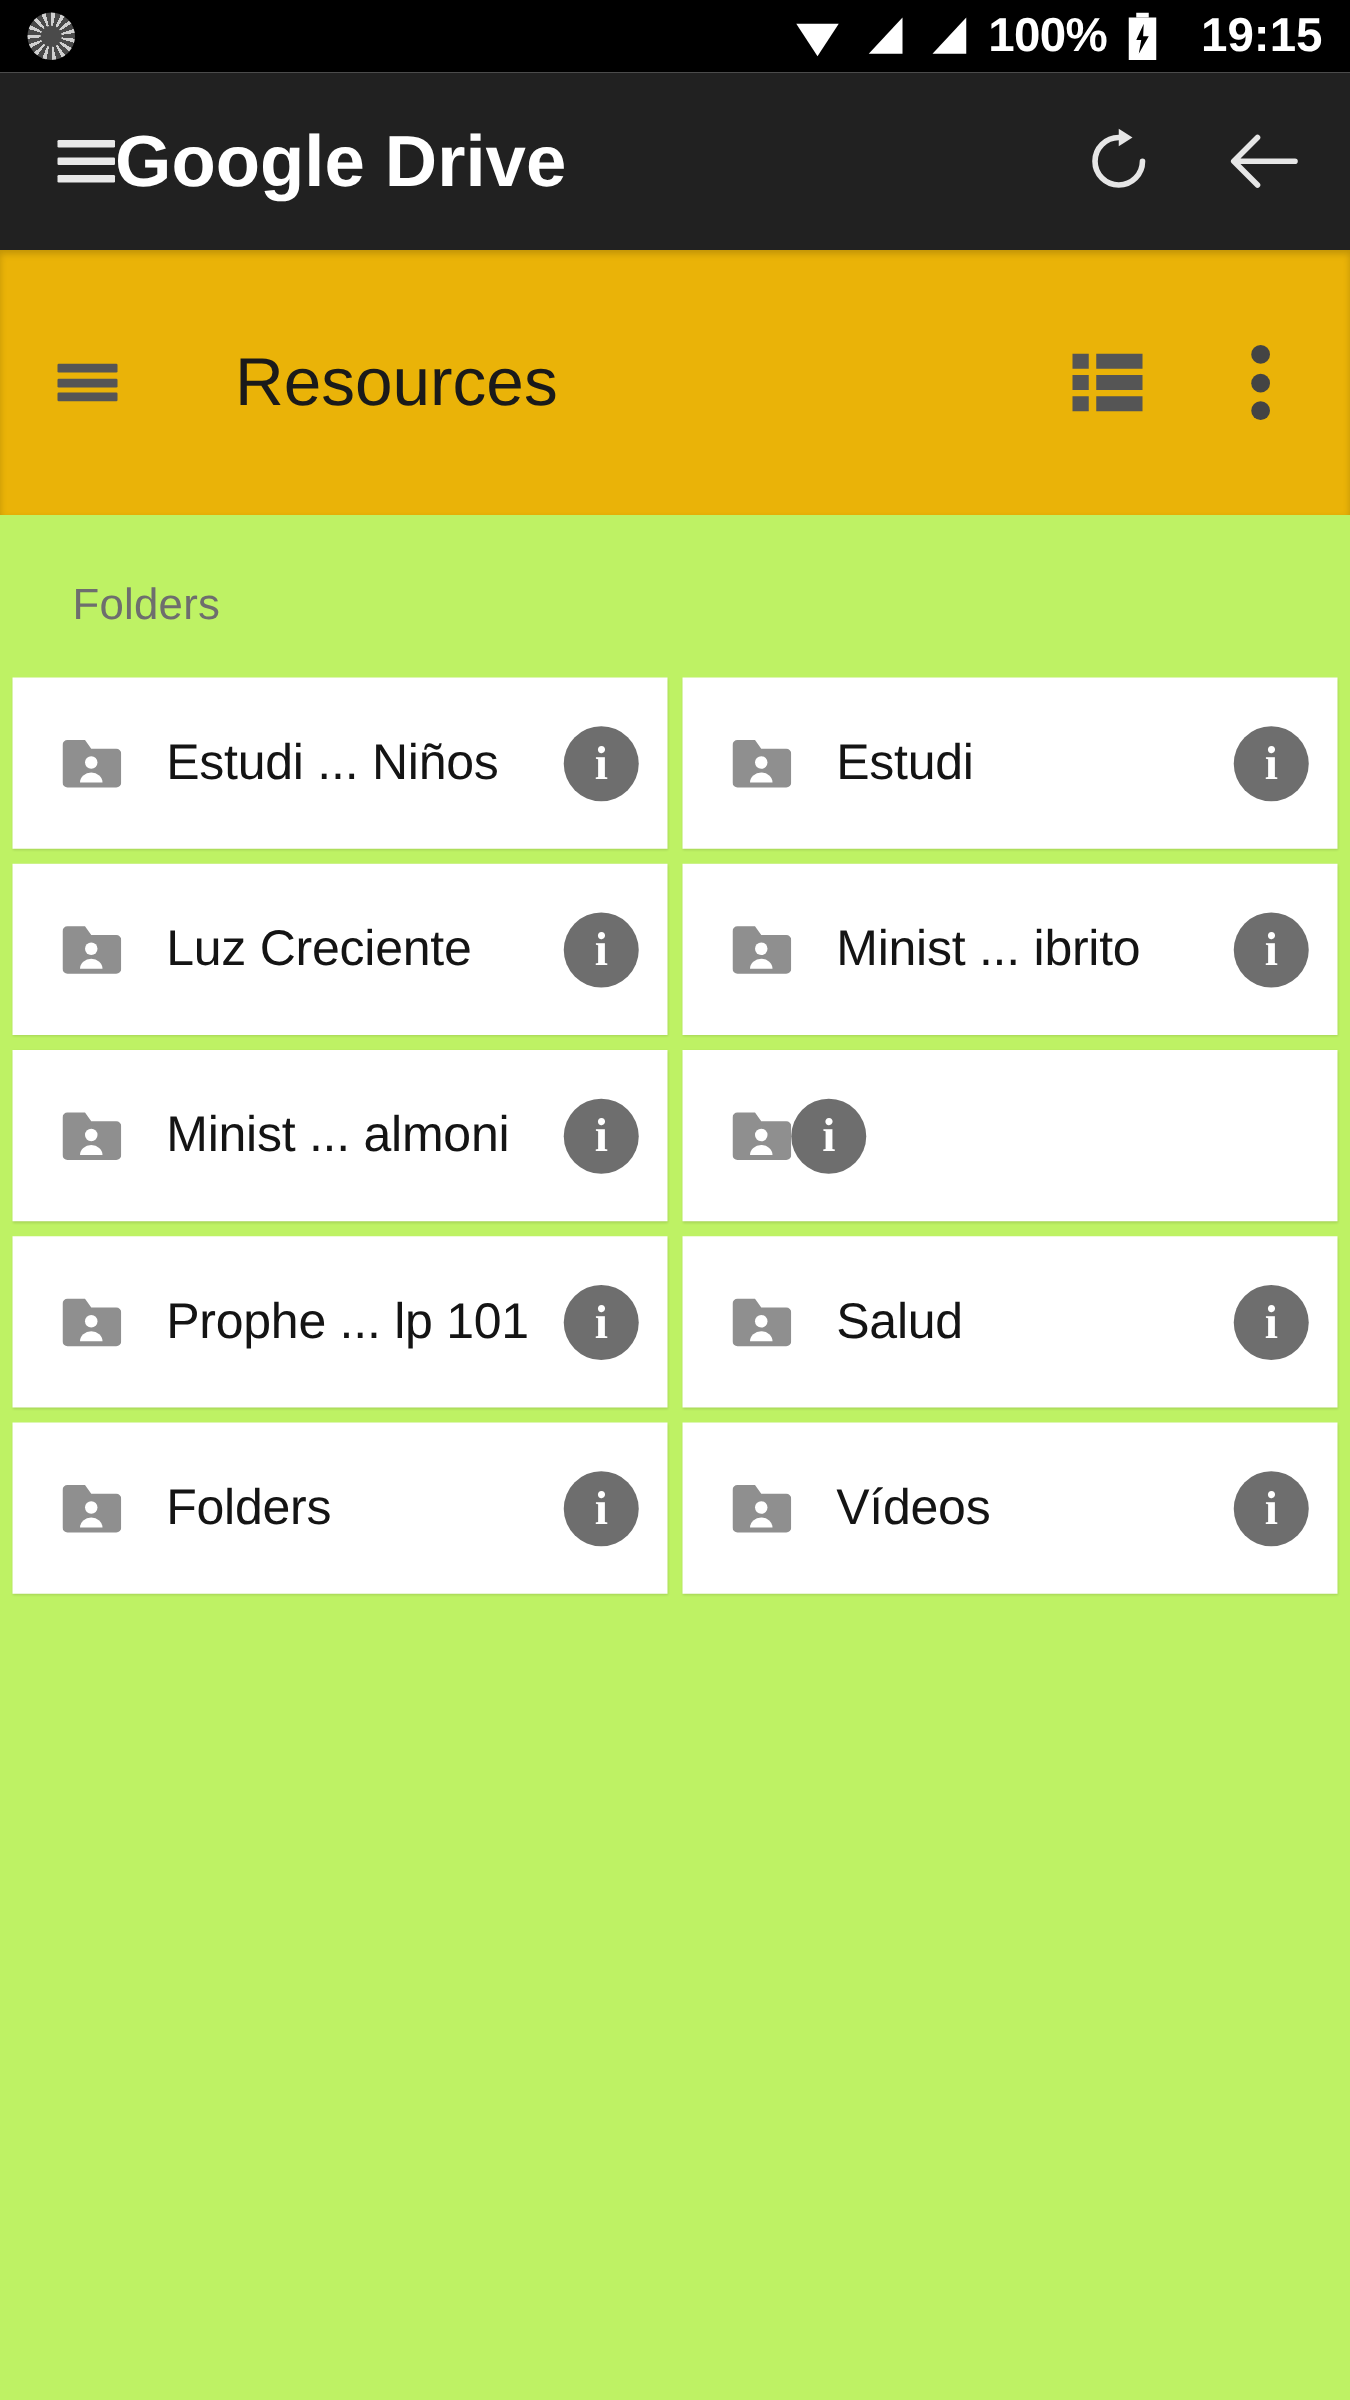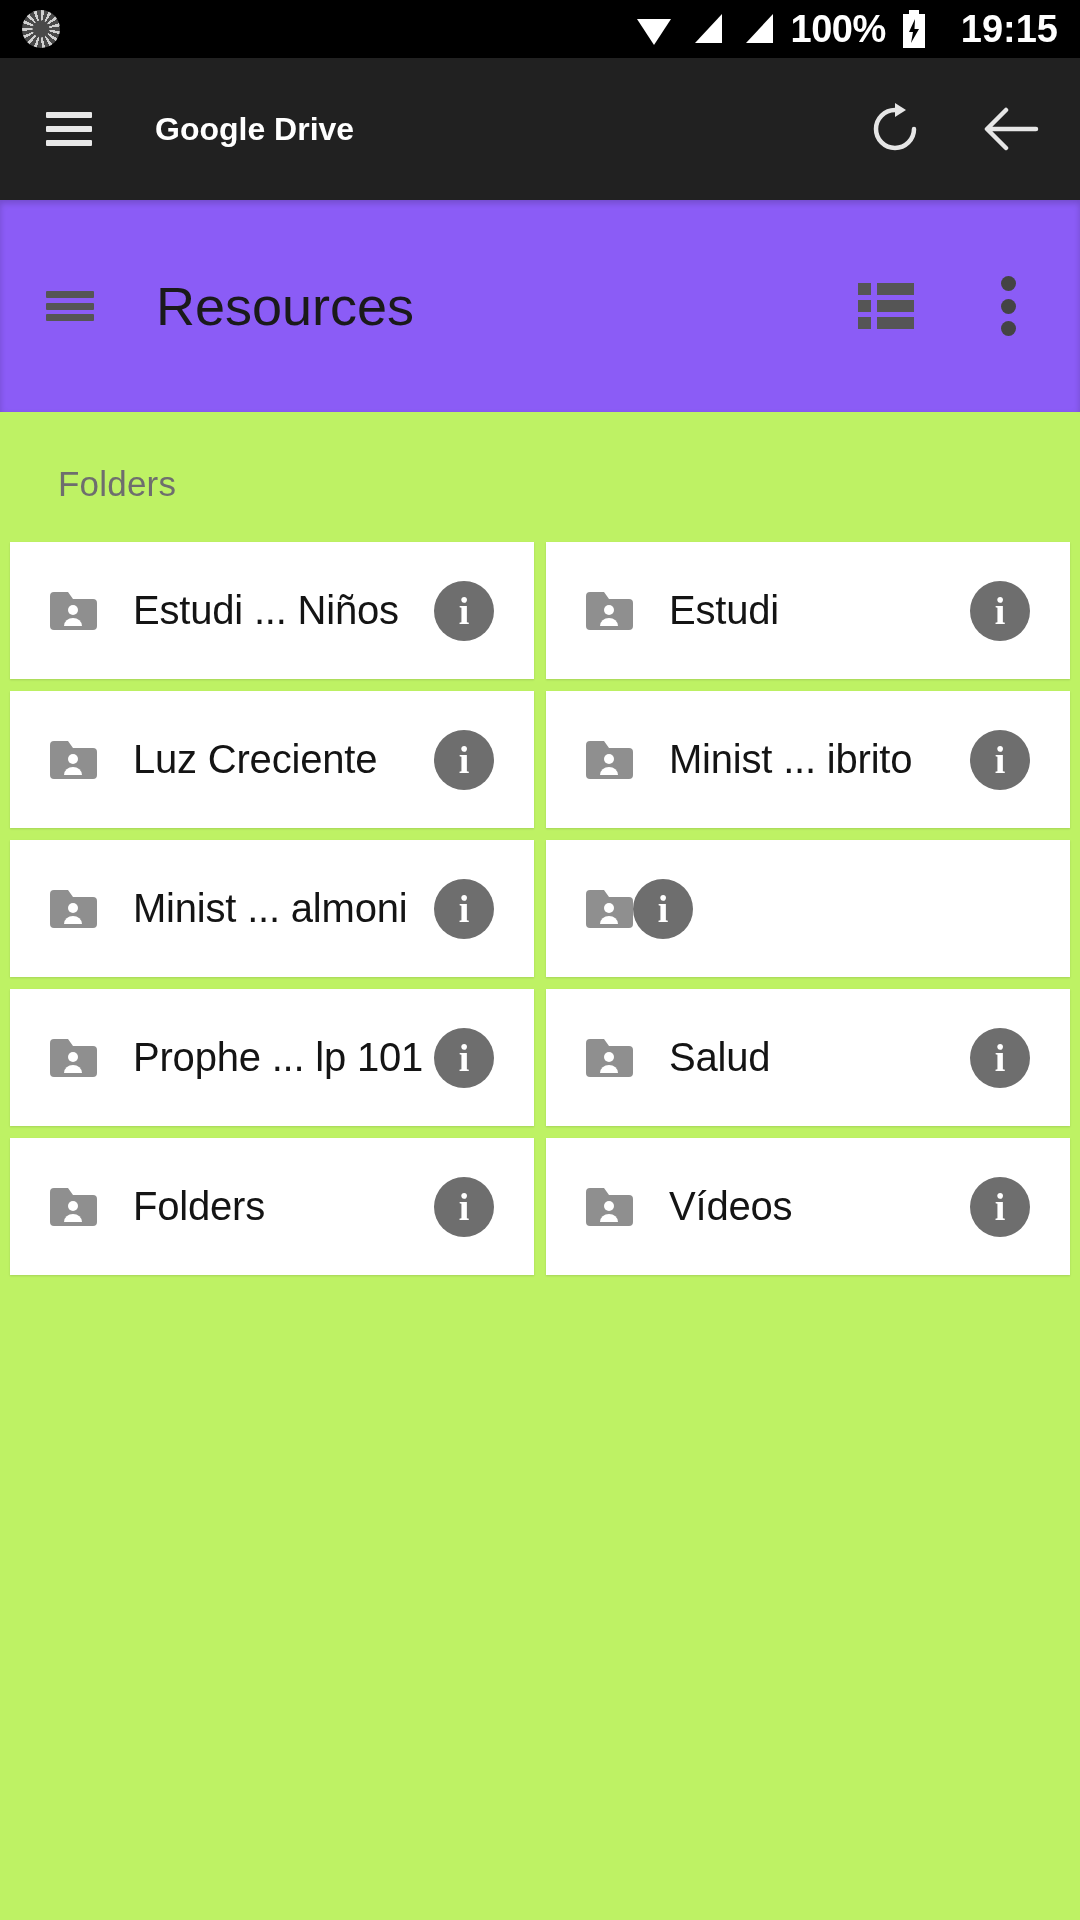--- a/index.html
+++ b/index.html
@@ -75,46 +75,46 @@
     width: 46px; height: 34px;
     display: flex; flex-direction: column; justify-content: space-between;
     cursor: pointer;
   }
   .hamburger-dark span {
     display: block; height: 6px; width: 100%;
     background: #e8e8e8; border-radius: 1px;
   }
   .app-title {
     color: #ffffff;
-    font-size: 32px;
+    font-size: 58px;
     font-weight: bold;
-    margin-left: 63px;
     letter-spacing: 0px;
     white-space: nowrap;
   }
   .app-bar-actions {
     margin-left: auto;
     display: flex;
     align-items: center;
     gap: 54px;
   }
   .icon-btn-dark {
     width: 62px; height: 62px;
     display: flex; align-items: center; justify-content: center;
     cursor: pointer;
   }
 
   
   .sub-toolbar {
     height: 212px;
-    background: #8b5cf6;
+    background: #eab308;
     display: flex;
     align-items: center;
     padding: 0 40px 0 46px;
     box-shadow: inset 0 3px 6px rgba(0,0,0,0.18);
+    gap: 32px;
   }
   .hamburger-gray {
     width: 48px; height: 30px;
     display: flex; flex-direction: column; justify-content: space-between;
     cursor: pointer;
   }
   .hamburger-gray span {
     display: block; height: 7px; width: 100%;
     background: #555555; border-radius: 1px;
   }
@@ -174,21 +174,21 @@
     grid-template-columns: 1fr 1fr;
     column-gap: 12px;
     row-gap: 12px;
     padding: 0 10px;
   }
   .folder-card {
     background: #ffffff;
     height: 137px;
     display: flex;
     align-items: center;
-    padding: 0 40px 0 40px;
+    padding: 0 23px 0 40px;
     box-shadow: 0 1px 2px rgba(0,0,0,0.13);
     cursor: pointer;
   }
   .folder-icon {
     width: 47px; height: 40px;
     flex: none;
   }
   .folder-name {
     font-size: 40px;
     color: #141414;

